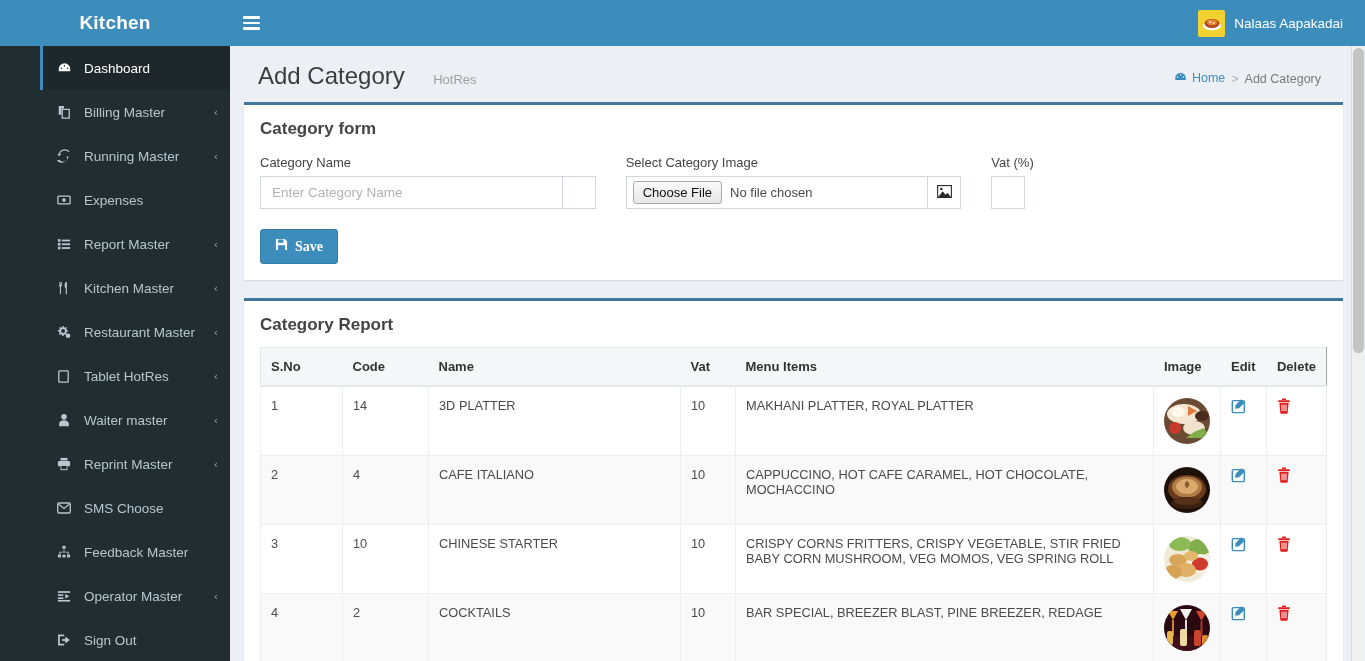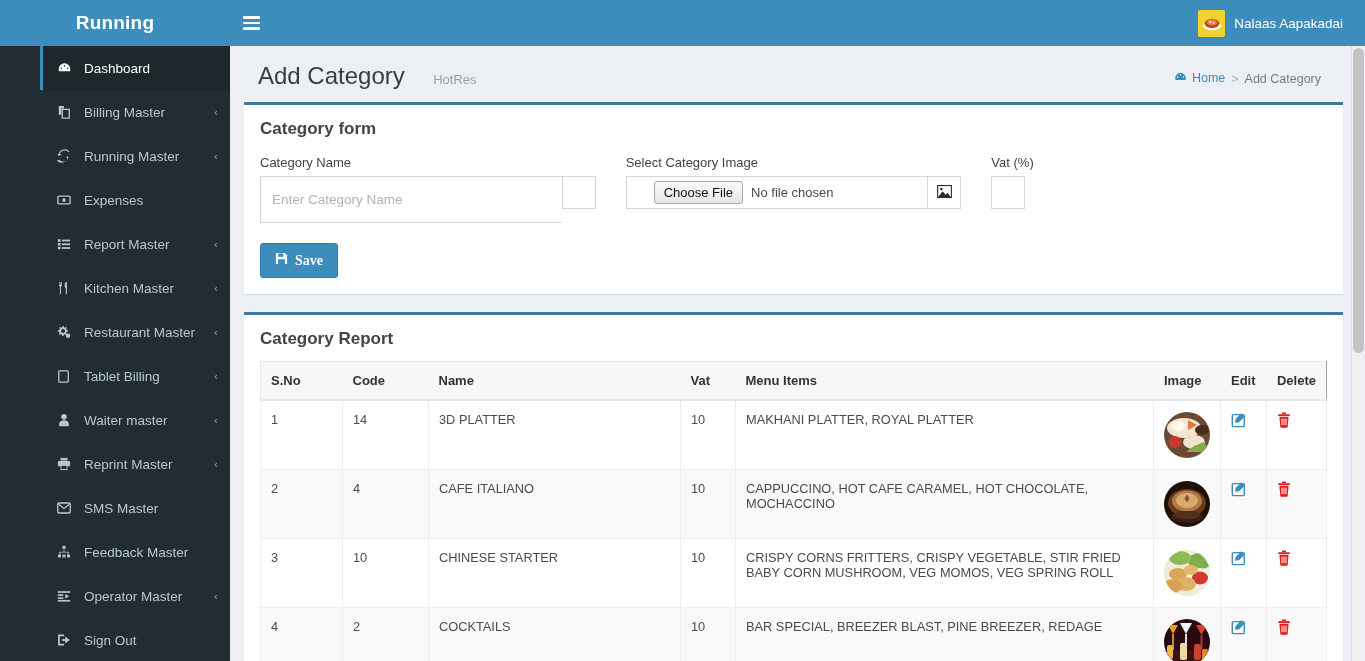--- a/index.html
+++ b/index.html
@@ -85,38 +85,38 @@
   }
   .box-header { padding: 14px 16px 12px; }
   .box-title { font-size: 17px; color: #444; font-weight: bold; }
   .box-body { padding: 4px 16px 16px; }
 
   .form-row { display: flex; gap: 30px; }
   .form-group { flex: 1 1 0; }
   .form-label { display: block; font-size: 13px; color: #444; margin-bottom: 6px; }
   .input-group { display: flex; }
   .form-control {
-    flex: 1 1 auto; height: 47px; border: 1px solid #d2d6de; border-right: 0;
+    flex: 1 1 auto; height: 33px; border: 1px solid #d2d6de; border-right: 0;
     padding: 12px 11px; font-size: 13.5px; color: #555; outline: none;
     background: #fff; font-family: "Liberation Sans", sans-serif;
   }
   .form-control::placeholder { color: #b3b3b3; }
   .input-addon {
     width: 34px; flex: 0 0 34px; height: 33px; border: 1px solid #d2d6de;
     background: #fff; display: flex; align-items: center; justify-content: center;
     color: #444; font-size: 13px;
   }
   .file-wrap {
     flex: 1 1 auto; height: 33px; border: 1px solid #d2d6de; border-right: 0;
     display: flex; align-items: center; padding: 0 6px; background: #fff; gap: 8px;
   }
   .file-btn {
     border: 1px solid #a8a8a8; background: linear-gradient(#fafafa,#e6e6e6);
     border-radius: 3px; padding: 3px 9px; font-size: 13px; color: #111; cursor: pointer;
-    font-family: "Liberation Sans", sans-serif; white-space: nowrap; margin-left: 21px;
+    font-family: "Liberation Sans", sans-serif; white-space: nowrap;
   }
   .file-name { font-size: 13px; color: #4a4a4a; }
 
   .btn-save {
     margin-top: 20px; background: #3c8dbc; border: 1px solid #357ca5;
     color: #fff; font-size: 14px; font-weight: bold; padding: 8px 14px;
     border-radius: 3px; cursor: pointer; display: inline-flex; align-items: center; gap: 7px;
     font-family: "Liberation Serif", serif;
   }
 
@@ -158,21 +158,21 @@
     background: #c3c3c3; border-radius: 6px;
   }
 </style>
 </head>
 <body>
 
 <div class="app">
 
   <aside class="sidebar">
     <div class="logo">
-      <span>Running</span>
+      <span>Kitchen</span>
     </div>
     <ul class="nav" id="nav-list">
         <li class="nav-item active">
           <span class="ic">
             <svg width="15" height="15" viewBox="0 0 16 16">
               <path d="M8 2.4A6.1 6.1 0 0 0 1.9 8.5V11h12.2V8.5A6.1 6.1 0 0 0 8 2.4zM4.6 8.5a.85.85 0 1 1 0-1.7.85.85 0 0 1 0 1.7zM8 6a.85.85 0 1 1 0-1.7A.85.85 0 0 1 8 6zm3.4 2.5a.85.85 0 1 1 0-1.7.85.85 0 0 1 0 1.7zM8.5 9.8l2.2-2.5-2.9 1.9z"></path>
             </svg>
           </span>
           <span class="lbl">Dashboard</span>
         </li>
@@ -237,21 +237,21 @@
           </span>
           <span class="lbl">Restaurant Master</span>
           <span class="arrow">‹</span>
         </li>
         <li class="nav-item">
           <span class="ic">
             <svg width="13" height="13" viewBox="0 0 16 16">
               <rect x="2.2" y="1" width="11.6" height="14" rx="1" fill="none" stroke="currentColor" stroke-width="1.6"></rect>
             </svg>
           </span>
-          <span class="lbl">Tablet Billing</span>
+          <span class="lbl">Tablet HotRes</span>
           <span class="arrow">‹</span>
         </li>
         <li class="nav-item">
           <span class="ic">
             <svg width="14" height="14" viewBox="0 0 16 16">
               <circle cx="8" cy="4.4" r="3.2"></circle>
               <path d="M8 8.4c-3.1 0-5.6 1.9-5.6 4.2V15h11.2v-2.4c0-2.3-2.5-4.2-5.6-4.2z"></path>
             </svg>
           </span>
           <span class="lbl">Waiter master</span>
@@ -269,21 +269,21 @@
           <span class="lbl">Reprint Master</span>
           <span class="arrow">‹</span>
         </li>
         <li class="nav-item">
           <span class="ic">
             <svg width="14" height="12" viewBox="0 0 16 13">
               <rect x=".8" y=".8" width="14.4" height="11.4" rx="1.4" fill="none" stroke="currentColor" stroke-width="1.5"></rect>
               <path d="M1.6 2 8 7 14.4 2" fill="none" stroke="currentColor" stroke-width="1.5"></path>
             </svg>
           </span>
-          <span class="lbl">SMS Master</span>
+          <span class="lbl">SMS Choose</span>
         </li>
         <li class="nav-item">
           <span class="ic">
             <svg width="14" height="14" viewBox="0 0 16 16">
               <rect x="6.2" y="1" width="3.6" height="3.2"></rect>
               <rect x="1" y="11" width="3.6" height="3.2"></rect>
               <rect x="6.2" y="11" width="3.6" height="3.2"></rect>
               <rect x="11.4" y="11" width="3.6" height="3.2"></rect>
               <path d="M7.6 4.4v3.2h-5v3.2h1.2V8.6h8.4v2.2h1.2V7.6h-5V4.4z"></path>
             </svg>

